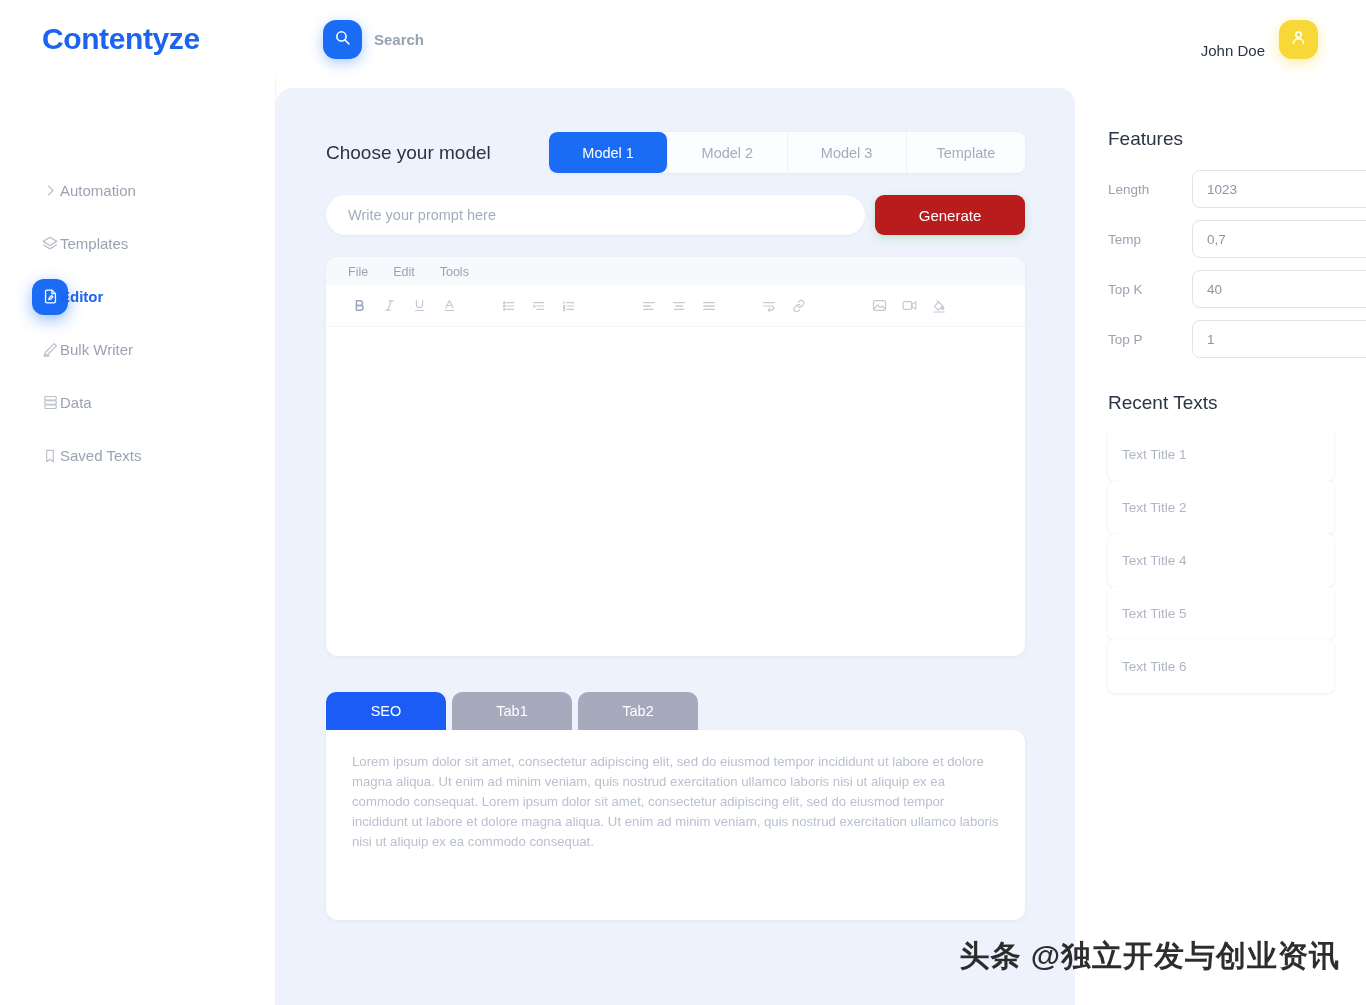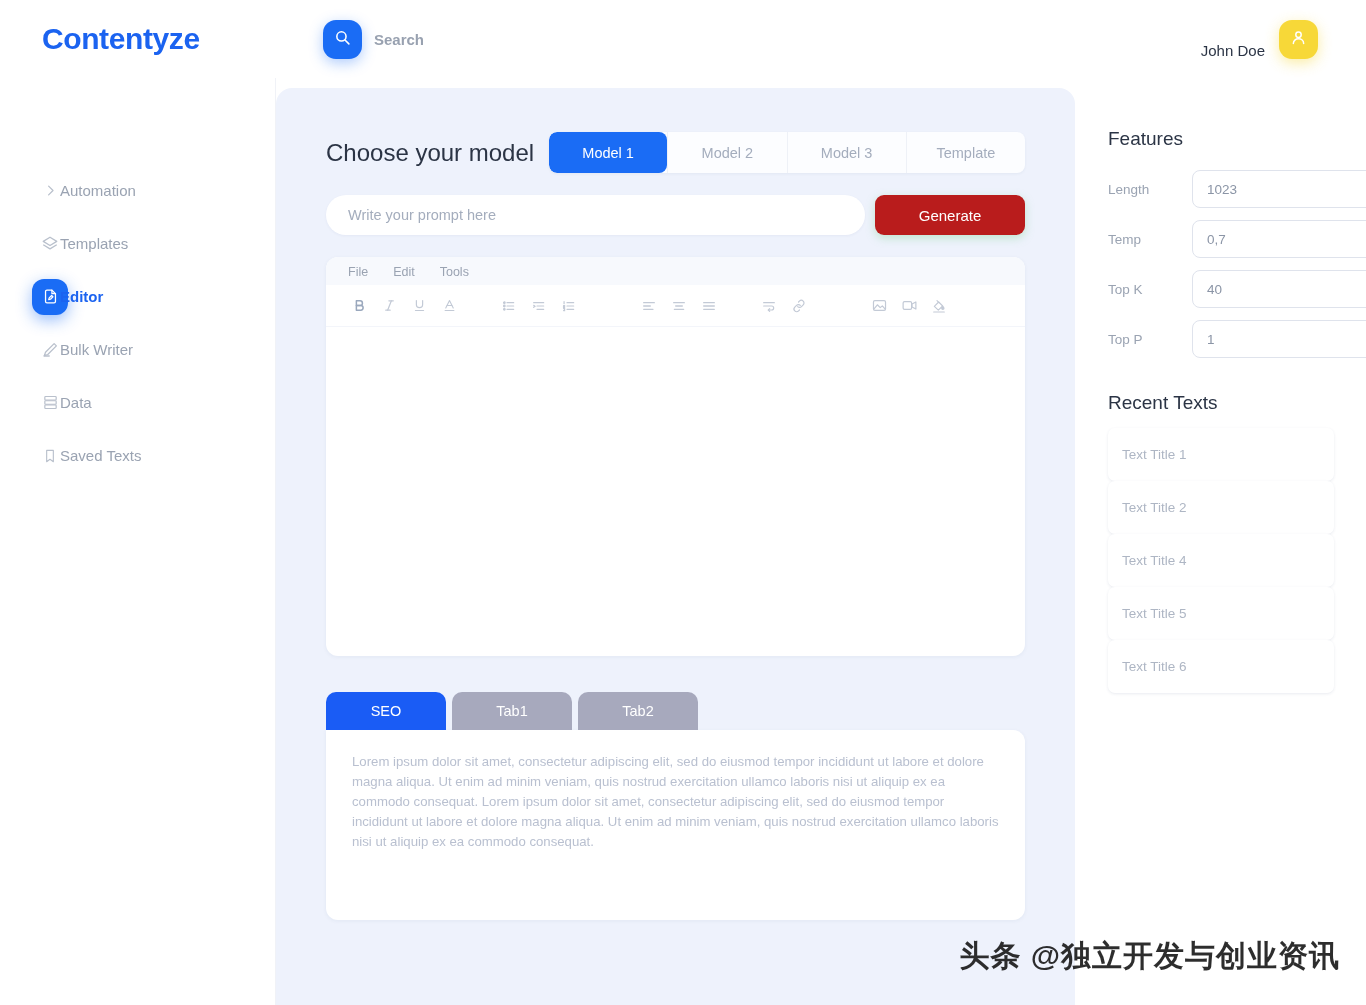--- a/index.html
+++ b/index.html
@@ -143,21 +143,21 @@
     border-radius: 16px 16px 0 0;
     padding: 44px 50px 0 50px;
   }
 
   .model-row {
     display: flex;
     align-items: center;
     height: 41px;
   }
   .model-title {
-    font-size: 24px;
+    font-size: 19px;
     color: #2b3445;
     width: 223px;
     flex: 0 0 auto;
   }
   .tabs {
     display: flex;
     height: 41px;
     background: #fcfdff;
     border-radius: 8px;
     flex: 1 1 auto;

